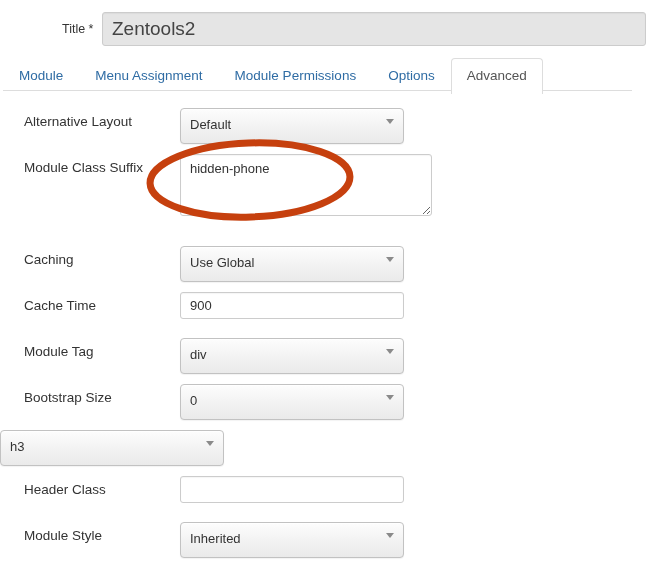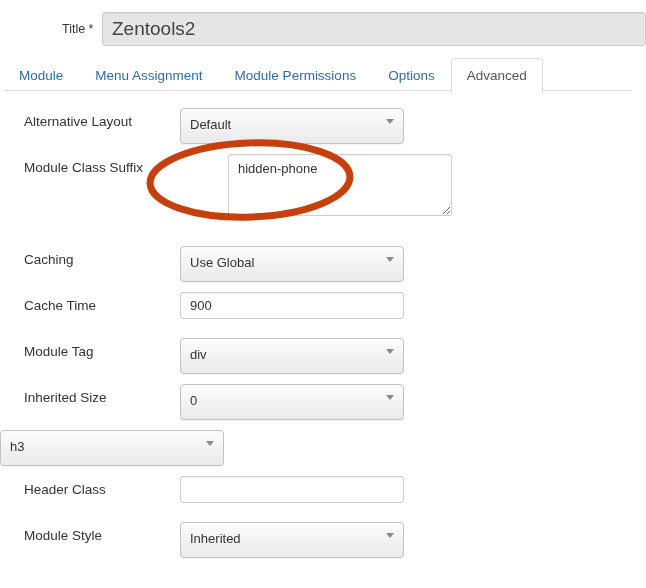--- a/index.html
+++ b/index.html
@@ -95,21 +95,21 @@
     position: absolute;
     left: 0; top: 108px;
     width: 646px;
   }
   .field-row {
     position: relative;
     display: flex;
     align-items: flex-start;
     height: 46px;
   }
-  .field-row.tall { height: 92px; gap: 48px; }
+  .field-row.tall { height: 92px; }
   .field-label {
     width: 180px;
     padding-left: 24px;
     padding-top: 5px;
     box-sizing: border-box;
     font-size: 13.5px;
     color: #333333;
     white-space: nowrap;
     line-height: 1.3;
   }
@@ -161,21 +161,21 @@
     background: #ffffff;
     font-family: "Liberation Sans", sans-serif;
     font-size: 13px;
     color: #333333;
     padding: 0 9px;
     outline: none;
     box-shadow: inset 0 1px 1px rgba(0,0,0,.045);
   }
 
   textarea.ctl-area {
-    width: 224px;
+    width: 252px;
     height: 62px;
     box-sizing: border-box;
     border: 1px solid #cccccc;
     border-radius: 3px;
     background: #ffffff;
     font-family: "Liberation Sans", sans-serif;
     font-size: 13px;
     color: #333333;
     padding: 5px 9px;
     outline: none;
@@ -250,21 +250,21 @@
     <div class="field-label">Module Tag</div>
     <div class="ctl-wrap sel-holder">
       <select class="ctl">
         <option>div</option>
       </select>
       <span class="sel-arrow"></span>
     </div>
   </div>
 
   <div class="field-row">
-    <div class="field-label">Inherited Size</div>
+    <div class="field-label">Bootstrap Size</div>
     <div class="ctl-wrap sel-holder">
       <select class="ctl">
         <option>0</option>
       </select>
       <span class="sel-arrow"></span>
     </div>
   </div>
 
   <div class="field-row">
     <div class="ctl-wrap sel-holder">

